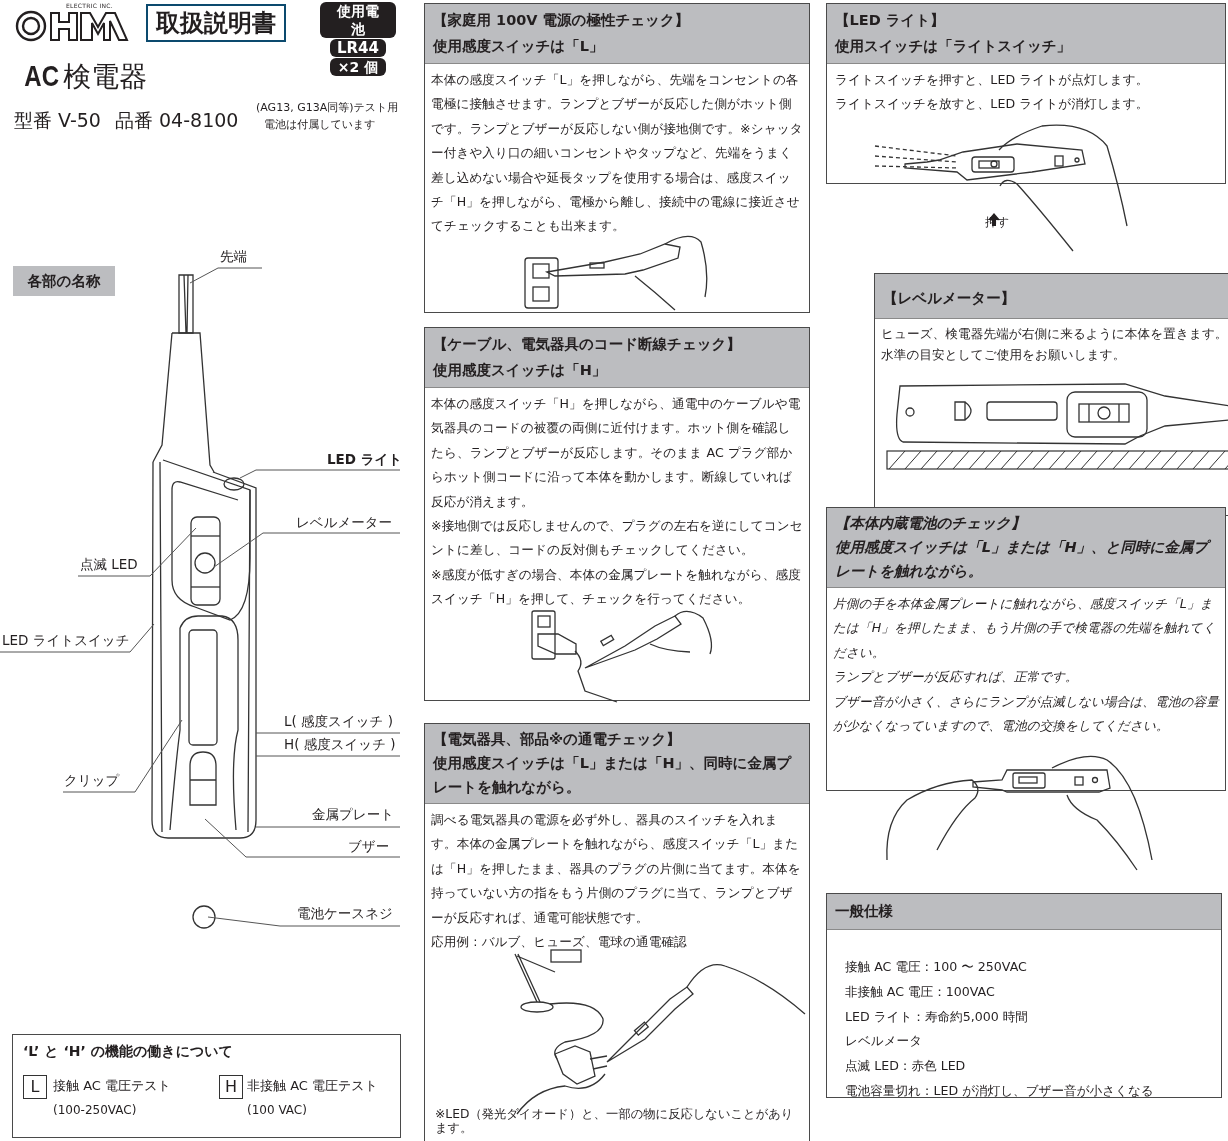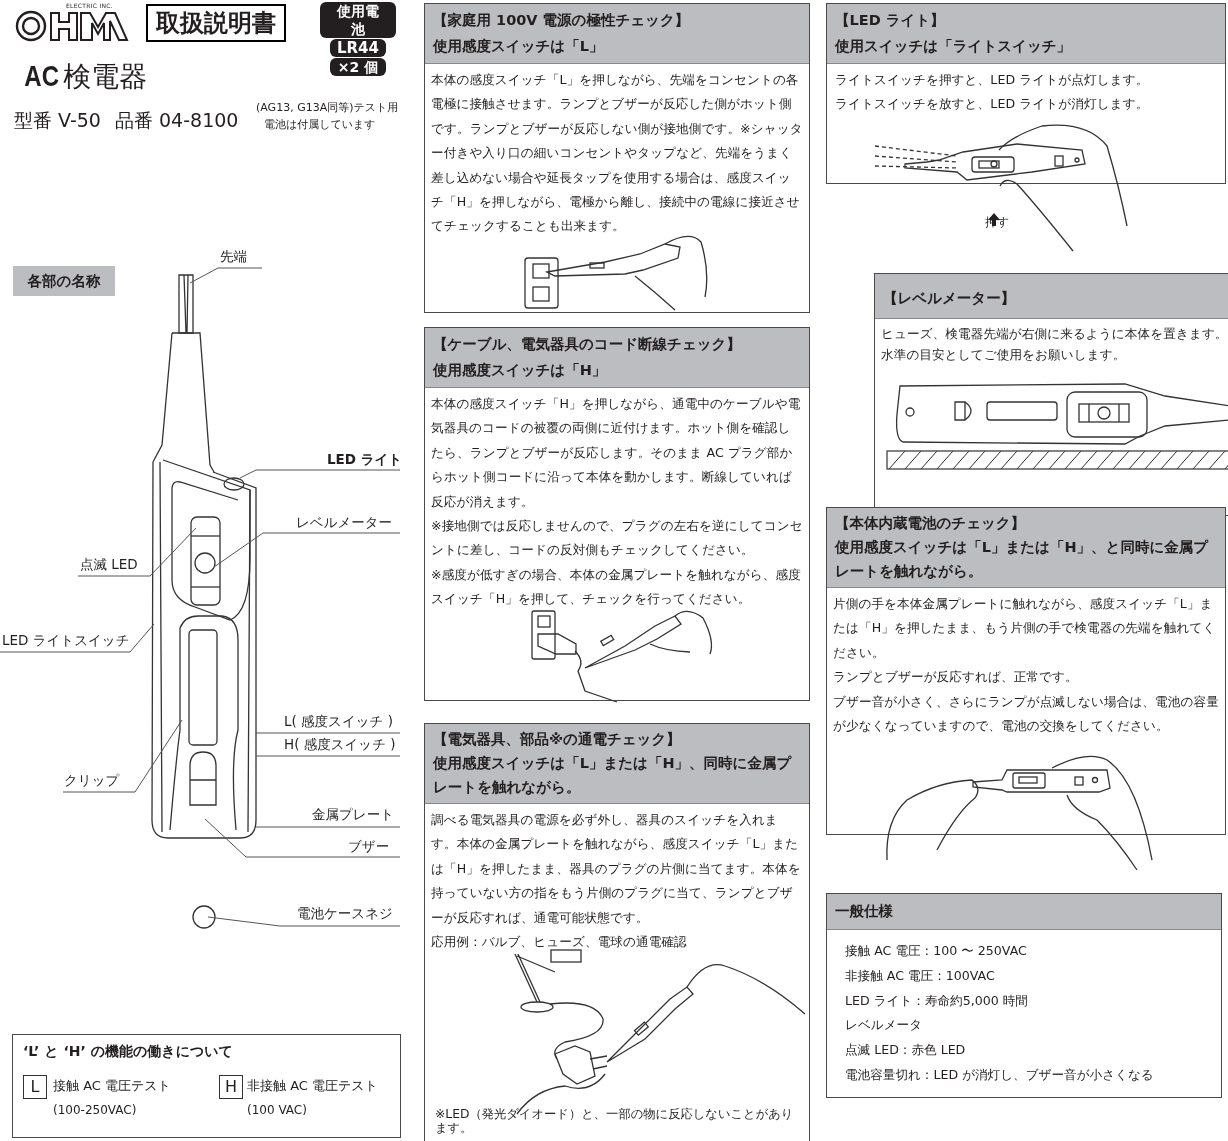--- a/index.html
+++ b/index.html
@@ -18,21 +18,21 @@
 
 <div class="abs" style="left:14px;top:6px;width:115px;height:36px;">
   <svg width="115" height="36" viewBox="0 0 115 36">
     <circle cx="17" cy="20" r="14" fill="none" stroke="#231f20" stroke-width="2.4"></circle>
     <circle cx="17" cy="20" r="8" fill="none" stroke="#231f20" stroke-width="2.4"></circle>
     <path d="M37 7 h8 v9 h10 v-9 h8 v27 h-8 v-11 h-10 v11 h-8z" fill="none" stroke="#231f20" stroke-width="2"></path>
     <path d="M67 34 v-27 h9 l8 14 l8 -14 h9 l12 27 h-8 l-9 -19 v19 h-6 v-17 l-6 11 l-6 -11 v17z" fill="none" stroke="#231f20" stroke-width="2"></path>
   </svg>
   <span style="position:absolute;left:52px;top:-4px;font-size:6px;letter-spacing:0.3px;">ELECTRIC INC.</span>
 </div>
-<div class="abs" style="left:146px;top:4px;width:140px;height:38px;border:2px solid #000000;box-sizing:border-box;font-size:24px;font-weight:bold;text-align:center;line-height:34px;">取扱説明書</div>
+<div class="abs" style="left:146px;top:4px;width:140px;height:38px;border:2px solid #0c4a6e;box-sizing:border-box;font-size:24px;font-weight:bold;text-align:center;line-height:34px;">取扱説明書</div>
 <div class="abs" style="left:320px;top:2px;width:76px;text-align:center;font-weight:bold;color:#fff;-webkit-text-stroke:0;">
   <div style="font-size:14px;line-height:18px;background:#231f20;border-radius:6px;padding:0 16px;">使用電池</div>
   <div style="font-size:15px;line-height:18px;background:#231f20;border-radius:6px;margin:1px 10px;">LR44</div>
   <div style="font-size:14px;line-height:18px;background:#231f20;border-radius:6px;margin:0 10px;">×2 個</div>
 </div>
 <div class="abs" style="left:20px;top:56px;font-size:28px;line-height:40px;">
   <span style="font-weight:bold;font-family:'Liberation Sans',sans-serif;font-size:30px;transform:scaleX(0.8);display:inline-block;">AC</span><span>検電器</span>
 </div>
 <div class="abs" style="left:14px;top:106px;font-size:19px;line-height:28px;">
   <span>型番 V-50</span><span style="display:inline-block;width:14px"></span><span>品番 04-8100</span>
@@ -233,21 +233,21 @@
         <line x1="244" y1="30" x2="244" y2="48"></line>
       <circle cx="229" cy="39" r="6"></circle>
     </g>
     <rect x="12" y="77" width="376" height="18" fill="none" stroke="#333" stroke-width="1.2"></rect>
     <g stroke="#333" stroke-width="1">
       <path d="M14 95 l16 -18 M30 95 l16 -18 M46 95 l16 -18 M62 95 l16 -18 M78 95 l16 -18 M94 95 l16 -18 M110 95 l16 -18 M126 95 l16 -18 M142 95 l16 -18 M158 95 l16 -18 M174 95 l16 -18 M190 95 l16 -18 M206 95 l16 -18 M222 95 l16 -18 M238 95 l16 -18 M254 95 l16 -18 M270 95 l16 -18 M286 95 l16 -18 M302 95 l16 -18 M318 95 l16 -18 M334 95 l16 -18 M350 95 l16 -18 M366 95 l16 -18"></path>
     </g>
   </svg>
 </div>
 
-<div class="box" style="left:826px;top:507px;width:400px;height:328px;">
+<div class="box" style="left:826px;top:507px;width:400px;height:284px;font-style:italic;">
   <div class="box-head" style="line-height:24px;">
     <div>【本体内蔵電池のチェック】</div>
     <div>使用感度スイッチは「L」または「H」、と同時に金属プレートを触れながら。</div>
   </div>
   <div class="box-body">
     <p>片側の手を本体金属プレートに触れながら、感度スイッチ「L」または「H」を押したまま、もう片側の手で検電器の先端を触れてください。</p>
     <p>ランプとブザーが反応すれば、正常です。</p>
     <p>ブザー音が小さく、さらにランプが点滅しない場合は、電池の容量が少なくなっていますので、電池の交換をしてください。</p>
   </div>
   <svg width="400" height="130" style="left:0;top:232px;">
@@ -260,21 +260,21 @@
       <path d="M60 120 Q58 80 80 60 Q110 42 145 40 Q155 48 148 58 Q130 72 110 110"></path>
       <path d="M225 28 Q260 10 280 20 Q310 40 325 120 M240 55 Q245 70 270 80 Q290 100 310 130"></path>
     </g>
   </svg>
 </div>
 
 <div class="box" style="left:826px;top:893px;width:396px;height:205px;">
   <div class="box-head" style="line-height:28px;">
     <div>一般仕様</div>
   </div>
-  <div style="padding:9px 18px;font-size:12.6px;line-height:24.8px;">
+  <div style="padding:25px 18px;font-size:12.6px;line-height:24.8px;">
     <div>接触 AC 電圧：100 〜 250VAC</div>
     <div>非接触 AC 電圧：100VAC</div>
     <div>LED ライト：寿命約5,000 時間</div>
     <div>レベルメータ</div>
     <div>点滅 LED：赤色 LED</div>
     <div>電池容量切れ：LED が消灯し、ブザー音が小さくなる</div>
   </div>
 </div>
 
 </body></html>

